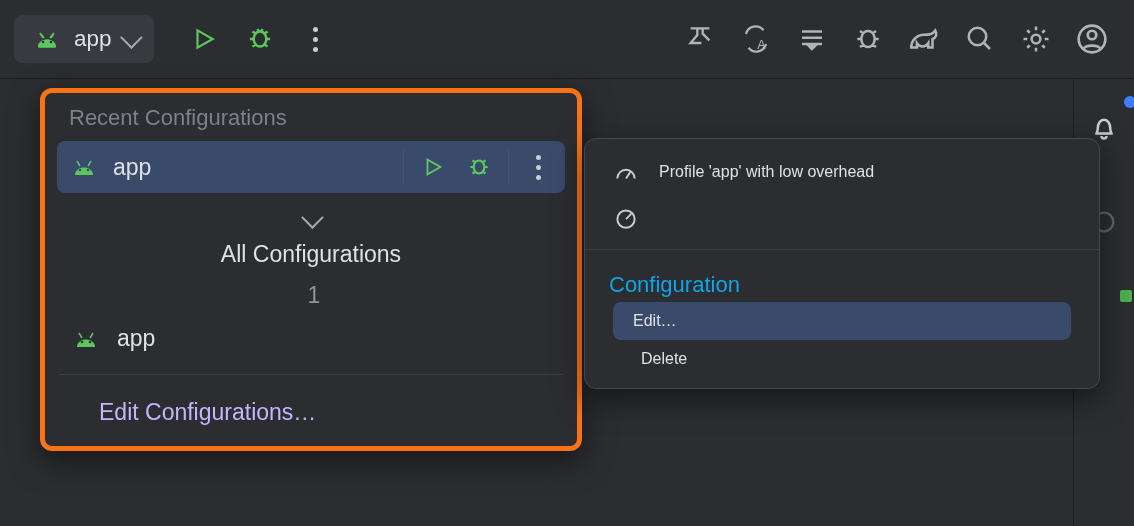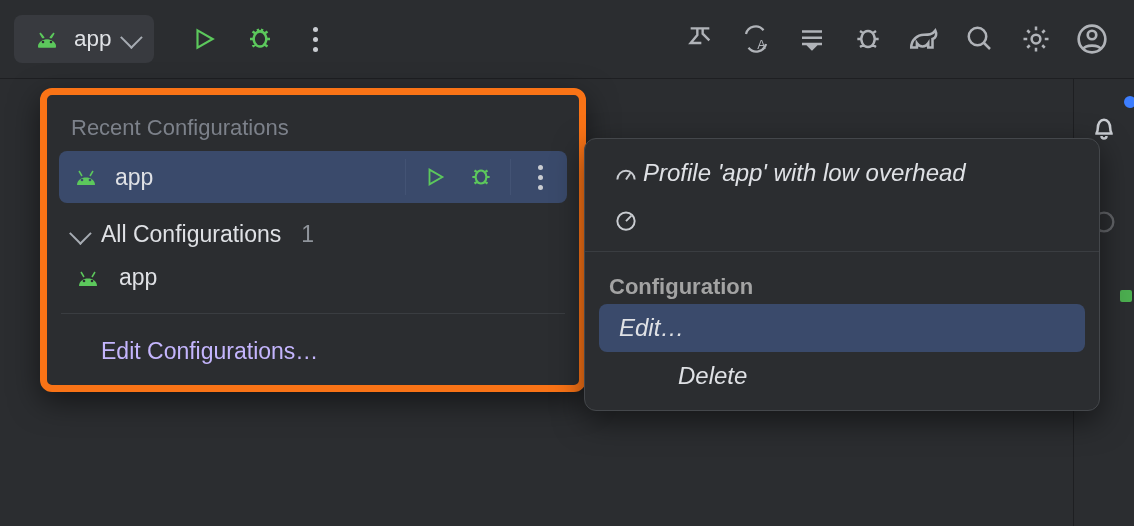--- a/index.html
+++ b/index.html
@@ -67,24 +67,24 @@
     background:#3d7eff;
   }
 
   
   .config-popup {
     position:absolute;
     top:88px;
     left:40px;
     width:532px;
     background:#2b2d30;
-    border:7px solid #f97316;
+    border:5px solid #f97316;
     border-radius:12px;
     box-shadow:0 10px 30px rgba(0,0,0,.5);
-    padding:10px 0 4px 0;
+    padding:2px 0 4px 0;
   }
   .section-title {
     color:#7c818a;
     padding:10px 24px 10px 24px;
     font-size:22px;
   }
   .config-row {
     margin:0 12px;
     height:52px;
     display:flex;
@@ -99,20 +99,21 @@
   .config-row .label { flex:1; font-size:23px; }
   .row-icon { width:34px; display:inline-flex; align-items:center; justify-content:center; }
   .row-sep { width:1px; height:36px; background:#5a6a8a50; }
 
   .all-config {
     padding:18px 24px 4px 24px;
     display:flex;
     align-items:center;
     gap:14px;
     font-size:23px;
+    flex-direction:column;
   }
   .all-config .count { color:#8f949b; margin-left:6px; }
 
   .plain-row {
     padding:12px 24px;
     display:flex;
     align-items:center;
     gap:14px;
     font-size:23px;
   }
@@ -141,35 +142,34 @@
     background:#2b2d30;
     border:1px solid #44474b;
     border-radius:12px;
     box-shadow:0 10px 30px rgba(0,0,0,.5);
     padding:10px 0;
   }
   .ctx-row {
     padding:10px 24px;
     display:flex;
     align-items:center;
-    font-size:24px;
-    font-style:italic;
+    gap:16px;
+    font-size:16px;
   }
   .ctx-row.hover {
     background:#3a4a6b;
     border-radius:8px;
-    margin:0 14px;
+    margin:0 28px;
     padding:10px 20px;
   }
-  .ctx-indent { padding-left:40px;margin-left:37px; }
+  .ctx-indent { padding-left:40px; }
   .ctx-section {
-    color:#a3a3a3;
+    color:#0ea5e9;
     padding:14px 24px 4px 24px;
     font-size:22px;
-    font-weight:bold;
   }
 
   
   svg.android { display:block; }
 
   .chevron {
     display:inline-block;
     width:14px; height:14px;
     border-right:2px solid #a7acb3;
     border-bottom:2px solid #a7acb3;

